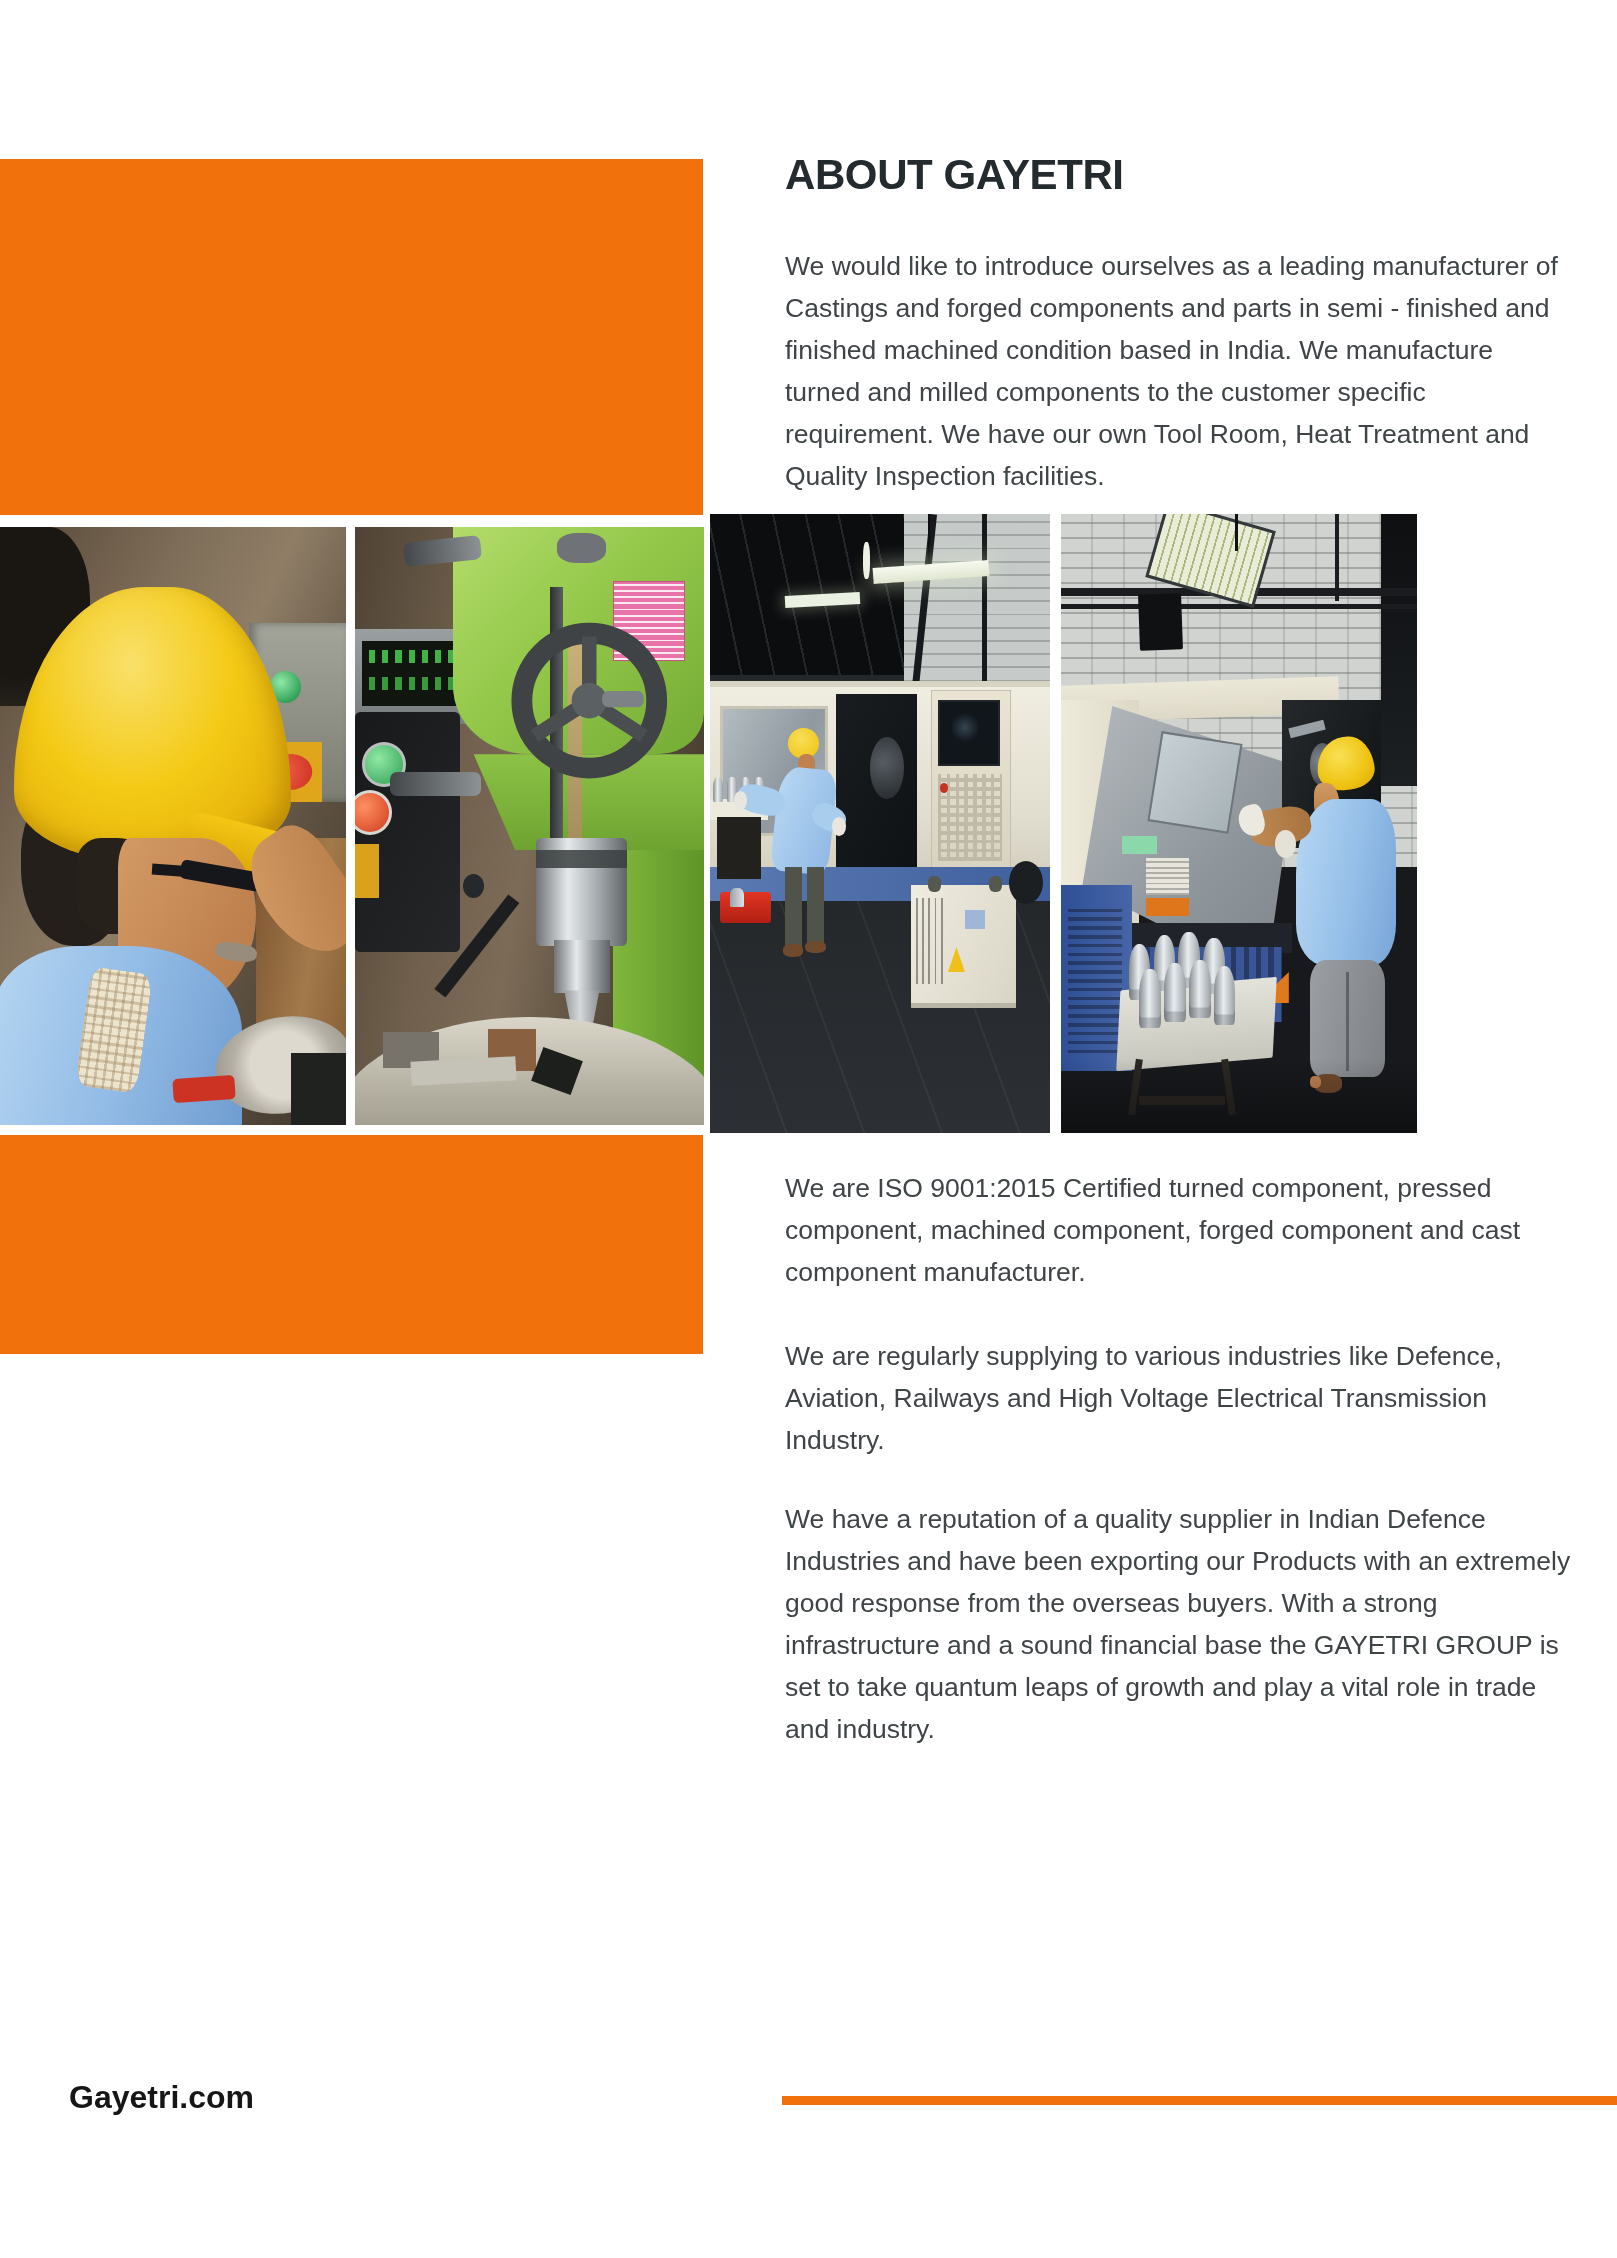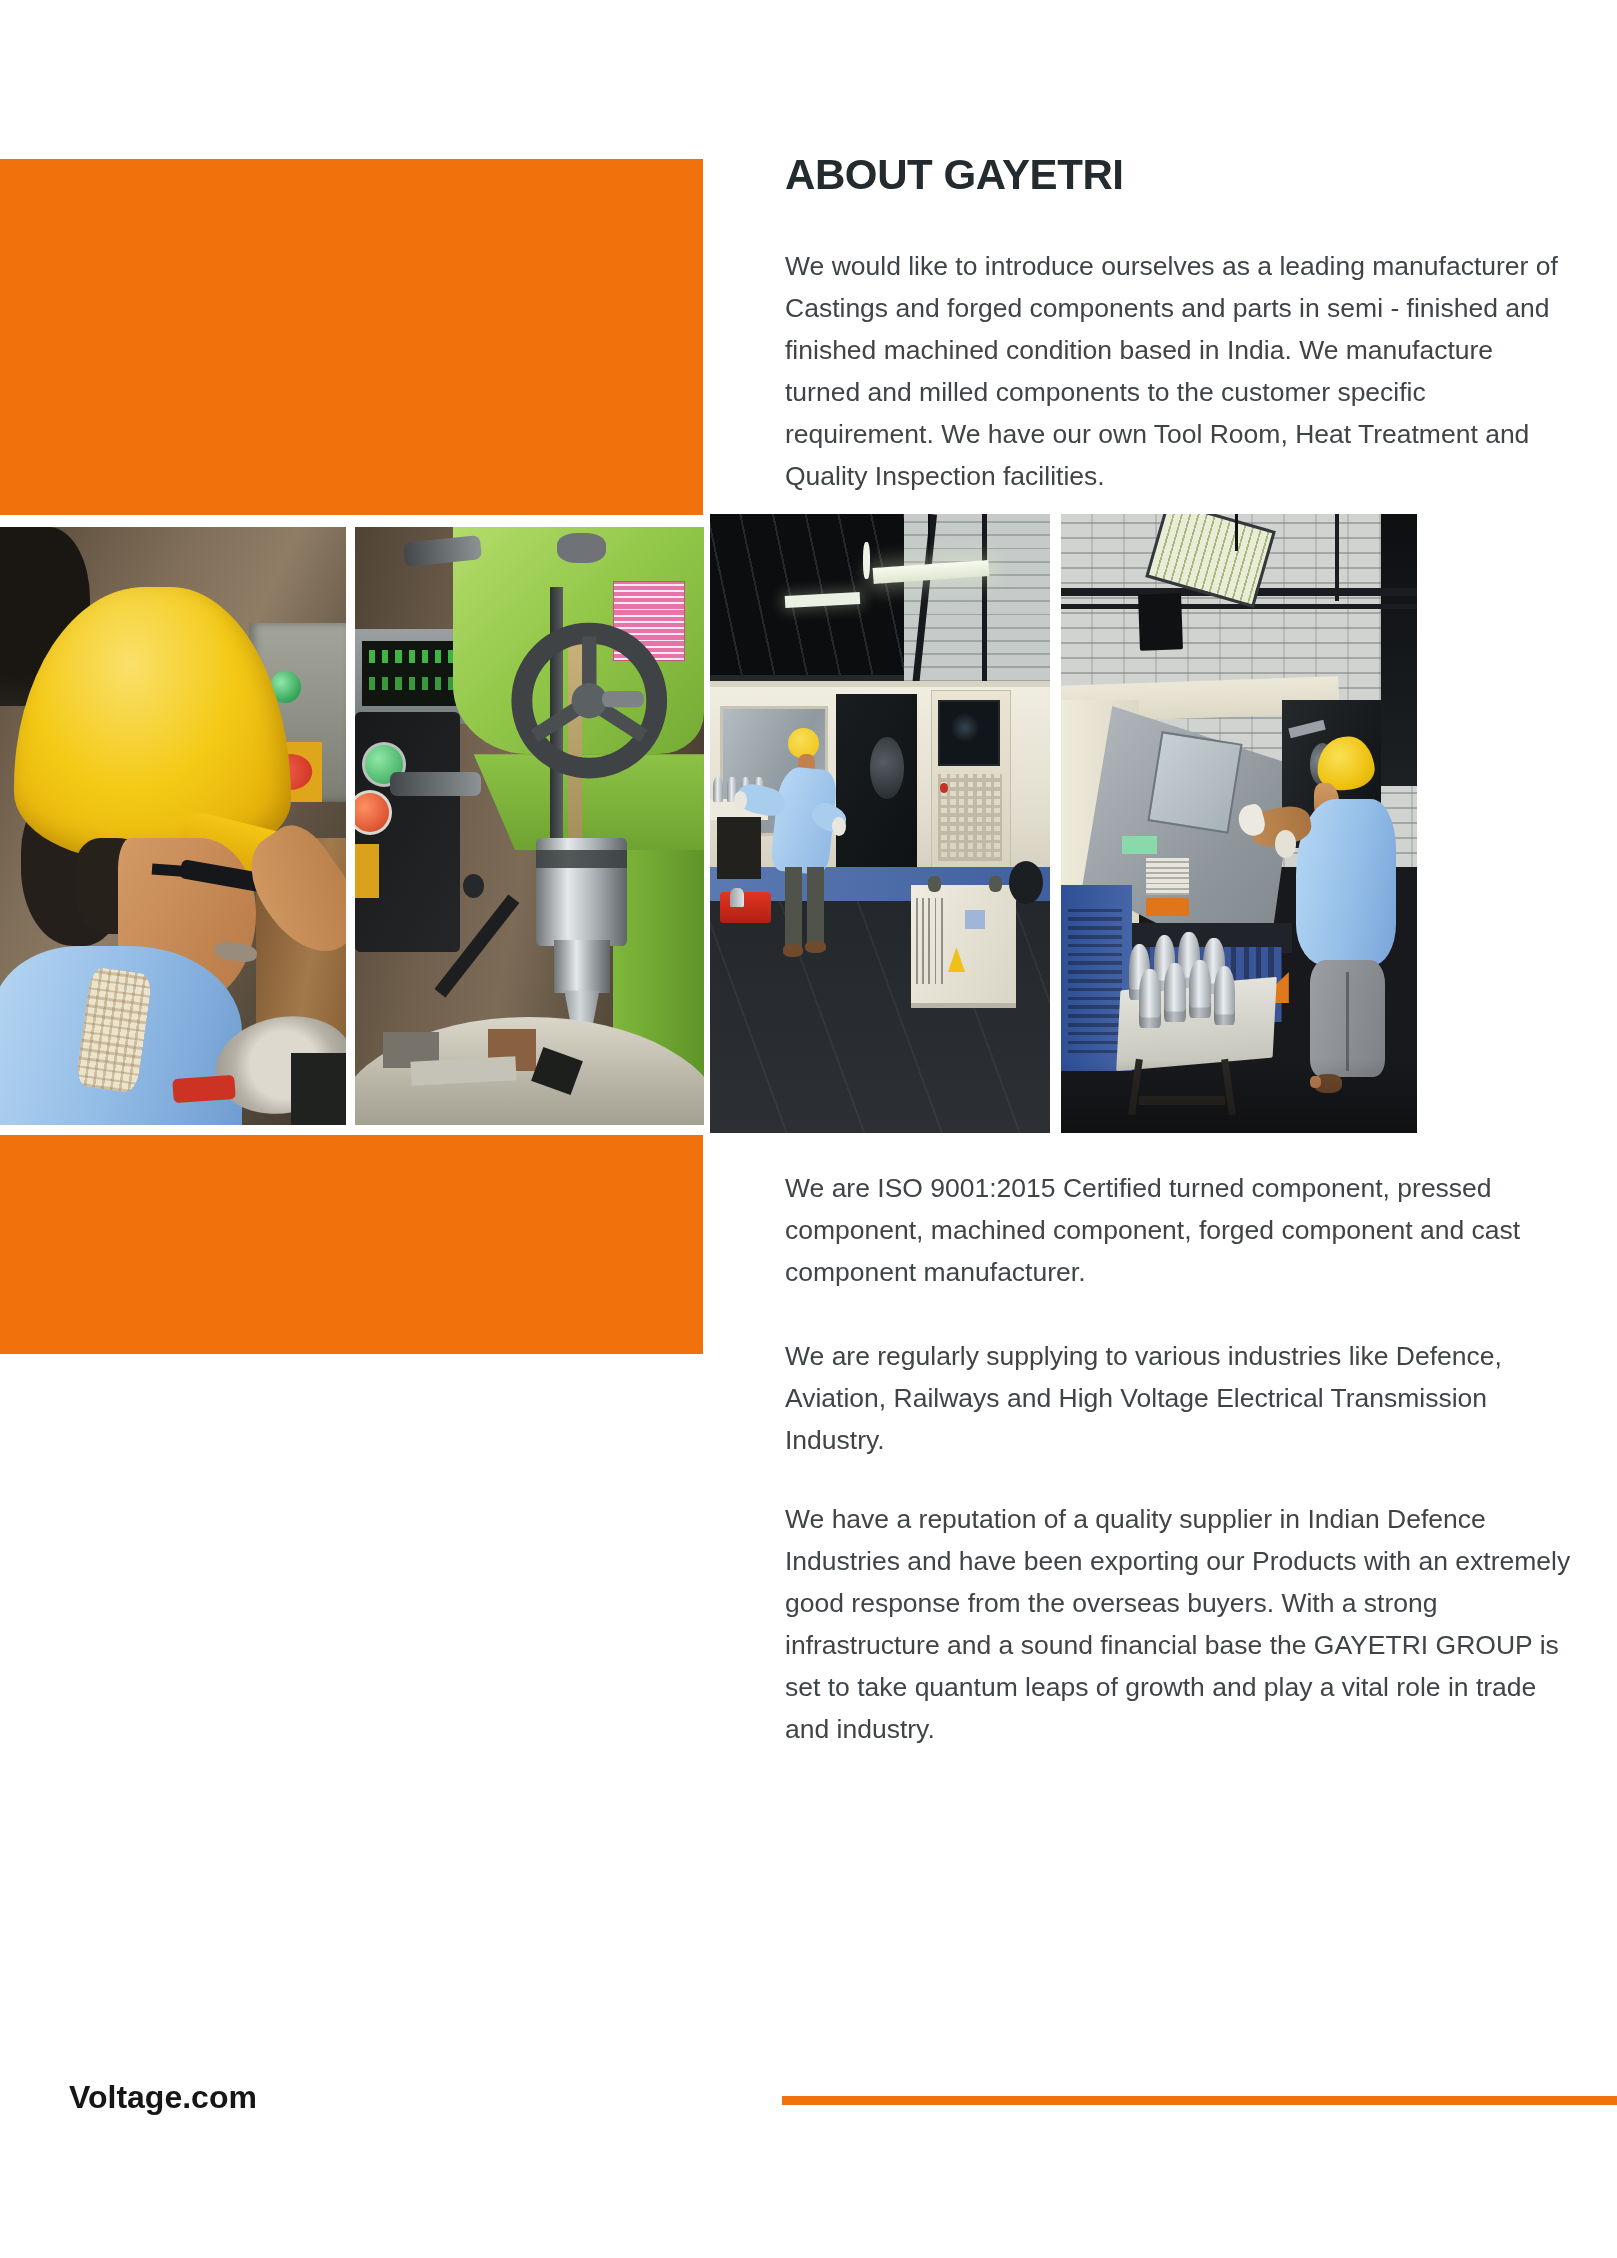--- a/index.html
+++ b/index.html
@@ -324,17 +324,17 @@
     <div style="left:43%;top:73%;width:6%;height:9.5%;border-radius:45% 45% 12% 12%;
       background:linear-gradient(90deg,#878d91 0,#e9edf0 45%,#9aa1a6 100%);
       box-shadow:inset 0 -10.6px 0 rgba(60,65,70,.25);"></div>
     <div style="left:20%;top:88%;width:2%;height:9%;background:#2b2723;transform:rotate(8deg);"></div>
     <div style="left:46%;top:88%;width:2%;height:9%;background:#2b2723;transform:rotate(-8deg);"></div>
     <div style="left:22%;top:94%;width:24%;height:1.5%;background:#2b2723;"></div>
     <div style="left:0;top:88%;width:100%;height:12%;
       background:linear-gradient(transparent,rgba(0,0,0,.35));"></div>
   </div>
 
-  <div class="abs footer-site" style="left:69px;top:2066px;">Voltage.com</div>
+  <div class="abs footer-site" style="left:69px;top:2066px;">Gayetri.com</div>
   <div class="abs orange" style="left:782px;top:2082px;width:836px;height:8.8px;"></div>
 
 </div>
 
 
 </body></html>

